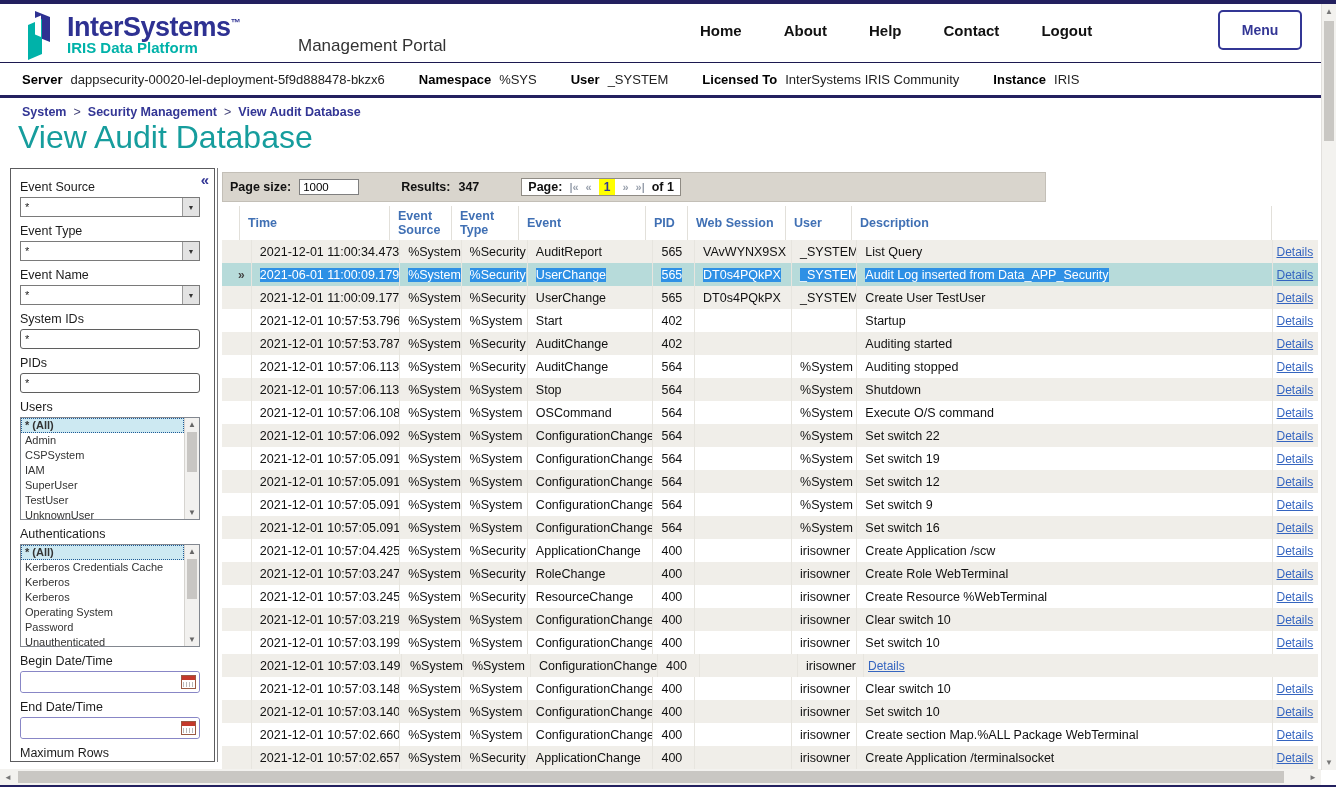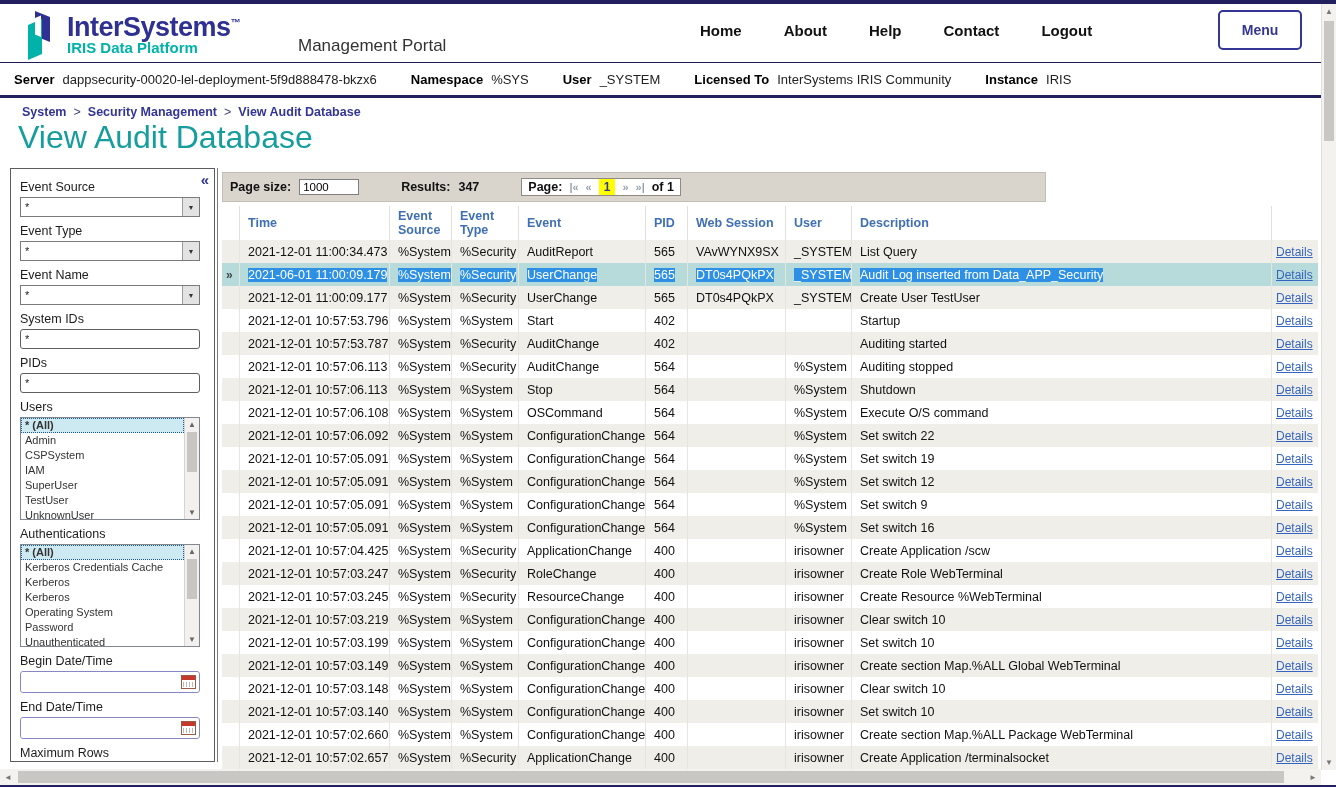--- a/index.html
+++ b/index.html
@@ -19,21 +19,21 @@
   .portal-title { position:absolute; left:298px; top:20px; font-size:17px; color:#333;margin-top:16px; }
   .nav { position:absolute; left:700px; top:22px; display:flex; gap:42px; }
   .nav a { font-size:15px; font-weight:bold; color:#111; text-decoration:none; cursor:pointer; }
   .menu-btn { position:absolute; right:34px; top:10px; width:84px; height:40px; background:#fff;
     border:2px solid #333695; border-radius:5px; color:#333695; font-weight:bold; font-size:14px;
     display:flex; align-items:center; justify-content:center; cursor:pointer; }
   .rule1 { position:absolute; top:62px; left:0; right:0; height:1px; background:#1c1950; }
 
   
   .infobar { position:absolute; top:63px; left:0; right:0; height:32px; display:flex; align-items:center;
-    padding-left:14px; gap:34px; font-size:13px; color:#222; white-space:nowrap; }
+    padding-left:22px; gap:34px; font-size:13px; color:#222; white-space:nowrap; }
   .infobar .lbl { font-weight:bold; color:#000; margin-right:8px; }
   .rule2 { position:absolute; top:95px; left:0; right:0; height:3px; background:#23205f; }
 
   
   .breadcrumb { position:absolute; top:105px; left:22px; font-size:12.5px; font-weight:bold; color:#333695; }
   .breadcrumb .sep { color:#44447a; margin:0 7px; font-weight:normal; }
   .breadcrumb a { color:#333695; text-decoration:none; cursor:pointer; }
   .page-title { position:absolute; top:119px; left:18px; font-size:32px; color:#169d9d; }
 
   
@@ -72,21 +72,21 @@
   .spacer { width:26px; }
   .pagebox { background:#fff; border:1px solid #8f8b84; height:18px; display:flex; align-items:center; padding:0 6px; gap:7px; }
   .pg-arrow { color:#98a0ac; font-weight:bold; font-size:11px; cursor:pointer; line-height:1; }
   .pg-cur { background:#ffff00; color:#333695; font-weight:bold; font-size:12px; padding:0 5px; height:16px;
     line-height:16px; cursor:pointer; }
 
   
   .table { margin-top:4px; }
   .thead { display:flex; height:34px; font-weight:bold; color:#4070b4; font-size:12.5px; background:#fff; }
   .th { display:flex; align-items:center; line-height:14px; padding-left:8px; border-right:1px solid #e2e0da; }
-  .tr { display:flex; height:23px; font-size:12.5px; color:#111; align-items:center; background:#fff; }
+  .tr { display:flex; height:23px; font-size:12.5px; color:#111; align-items:center; background:#fff;padding-left:12px; }
   .tr.alt { background:#f0eee9; }
   .tr.selected { background:#b7dbda; }
   .td { height:100%; display:flex; align-items:center; padding-left:8px; border-right:1px solid #e7e5df;
     overflow:hidden; white-space:nowrap; }
   .tr.selected .cv { background:#2e90e5; color:#fff; }
   .c-marker { width:18px; padding-left:4px; font-weight:bold; color:#444; font-size:12px; }
   .c-time   { width:150px; }
   .c-src    { width:62px; }
   .c-type   { width:67px; }
   .c-event  { width:127px; }
@@ -820,23 +820,20 @@
             </div>
     <div class="td c-pid">
               <span class="cv">400</span>
             </div>
     <div class="td c-ws">
               <span class="cv"></span>
             </div>
     <div class="td c-user">
               <span class="cv">irisowner</span>
             </div>
-    <div class="td c-desc">
-              <span class="cv">Create section Map.%ALL Global WebTerminal</span>
-            </div>
     <div class="td c-det">
               <a class="details">Details</a>
             </div>
   </div>
           <div class="tr">
     <div class="td c-marker"></div>
     <div class="td c-time">
               <span class="cv">2021-12-01 10:57:03.148</span>
             </div>
     <div class="td c-src">

